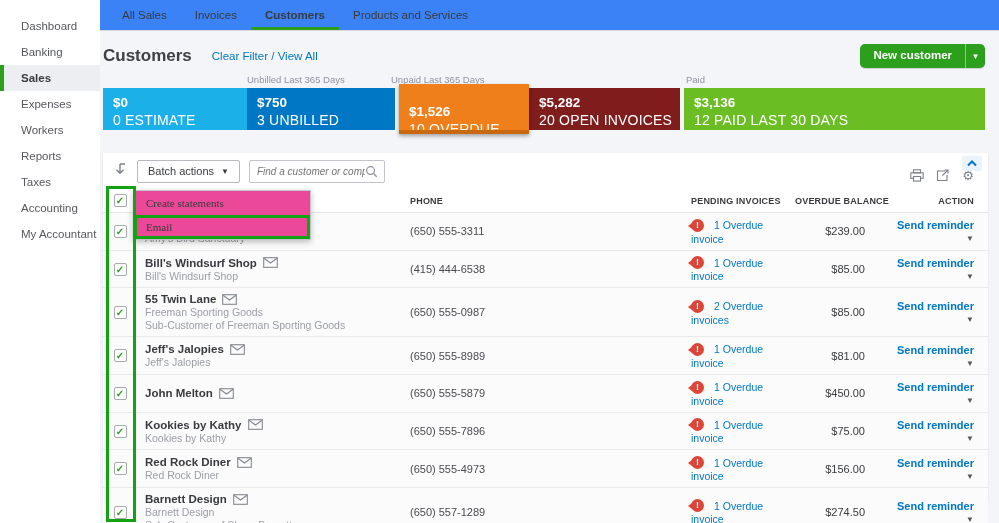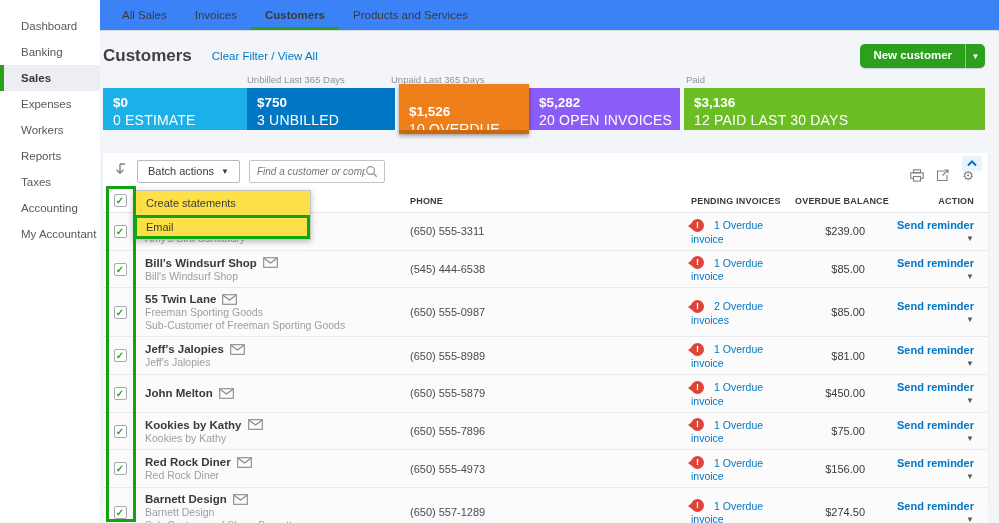--- a/index.html
+++ b/index.html
@@ -72,22 +72,22 @@
   .badge { position:relative; display:inline-block; width:13px; height:13px; border-radius:50%; background:#dc4538;
     color:#fff; font-size:9px; font-weight:bold; text-align:center; line-height:13px; vertical-align:middle; }
   .badge::before { content:""; position:absolute; left:-3px; top:4px; border-top:3px solid transparent;
     border-bottom:3px solid transparent; border-right:4px solid #dc4538; }
   .pending-link { font-size:10.5px; color:#0077c5; margin-left:7px; text-decoration:none; cursor:pointer; vertical-align:middle; }
   .balance { font-size:11px; color:#393a3d; }
   .send-link { font-size:11px; font-weight:bold; color:#0077c5; text-decoration:none; cursor:pointer; }
   .send-caret { font-size:8px; color:#57585c; margin-left:8px; }
 
   
-  .dropdown { position:absolute; left:30px; top:37px; width:178px; background:#fde047; border:1px solid #c1c4c8;
-    box-shadow:0 2px 6px rgba(0,0,0,.25); z-index:7; }
+  .dropdown { position:absolute; left:30px; top:37px; width:178px; background:#ec4899; border:1px solid #c1c4c8;
+    box-shadow:0 2px 6px rgba(0,0,0,.25); z-index:7;font-family:Liberation Serif, serif; }
   .dd-item { font-size:11px; color:#393a3d; padding:6px 12px; cursor:pointer; }
   .dd-item.annotated { border:3px solid #12a312; padding:3px 9px; }
 
   
   .anno-col { position:absolute; left:3px; top:33px; width:30px; height:336px; border:3px solid #12a312; z-index:8; pointer-events:none; }
 </style>
 </head>
 <body>
 
 <div class="sidebar">
@@ -132,21 +132,21 @@
       </div>
       <div class="seg seg-1" style="background: rgb(0, 119, 197);">
         <div class="amt">$750</div>
         <div class="lbl">3 UNBILLED ACTIVITY</div>
       </div>
       <div class="mb-gap"></div>
       <div class="seg seg-2 selected" style="background: rgb(239, 127, 26);">
         <div class="amt">$1,526</div>
         <div class="lbl">10 OVERDUE</div>
       </div>
-      <div class="seg seg-3" style="background: #8b5cf6;">
+      <div class="seg seg-3" style="background: #7f1d1d;">
         <div class="amt">$5,282</div>
         <div class="lbl">20 OPEN INVOICES</div>
       </div>
       <div class="mb-gap"></div>
       <div class="seg seg-4" style="background: rgb(106, 190, 35);">
         <div class="amt">$3,136</div>
         <div class="lbl">12 PAID LAST 30 DAYS</div>
       </div>
     </div>
   </div>
@@ -250,21 +250,21 @@
         <span class="env">
           <svg width="15" height="11" viewBox="0 0 15 11">
             <rect x="0.7" y="0.7" width="13.6" height="9.6" fill="none" stroke="#85888e" stroke-width="1.1"></rect>
             <path d="M1 1.3 L7.5 6 L14 1.3" fill="none" stroke="#85888e" stroke-width="1.1"></path>
           </svg>
         </span>
       </div>
       <div class="cust-sub">Bill's Windsurf Shop</div>
 
     </td>
-    <td>(545) 444-6538</td>
+    <td>(415) 444-6538</td>
     <td>
       <span class="badge">!</span>
       <a class="pending-link">1 Overdue invoice</a>
     </td>
     <td class="r balance">$85.00</td>
     <td class="r">
       <a class="send-link">Send reminder</a>
       <span class="send-caret">▼</span>
     </td>
   </tr>

